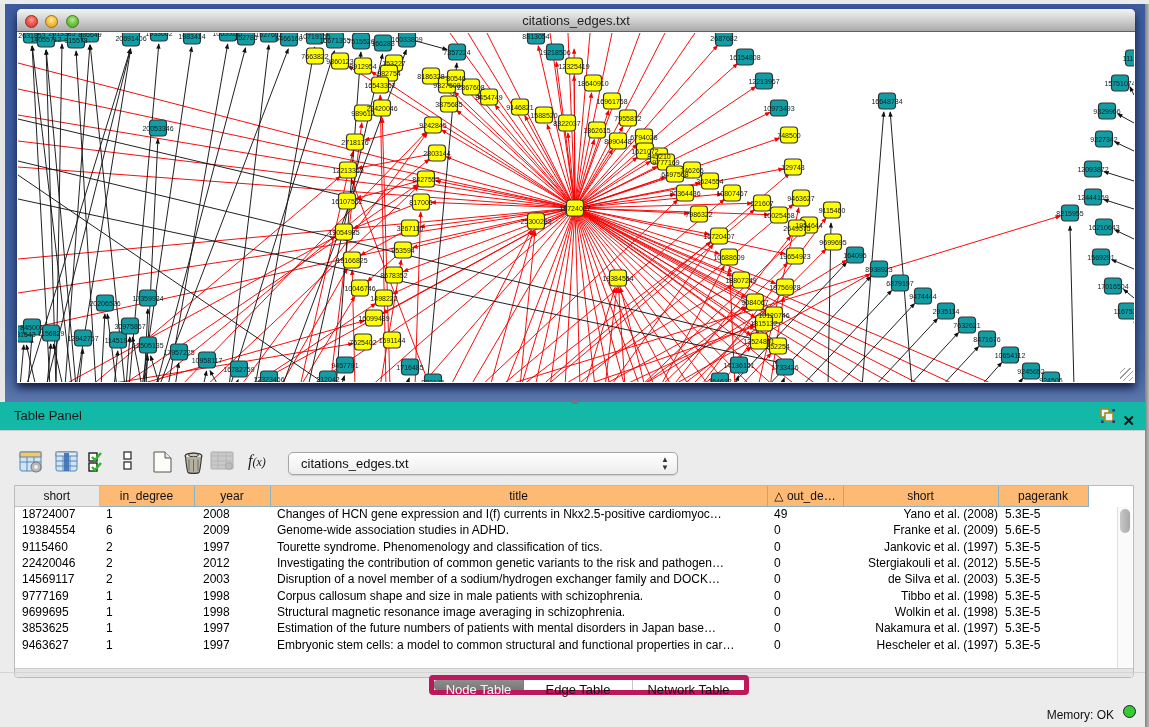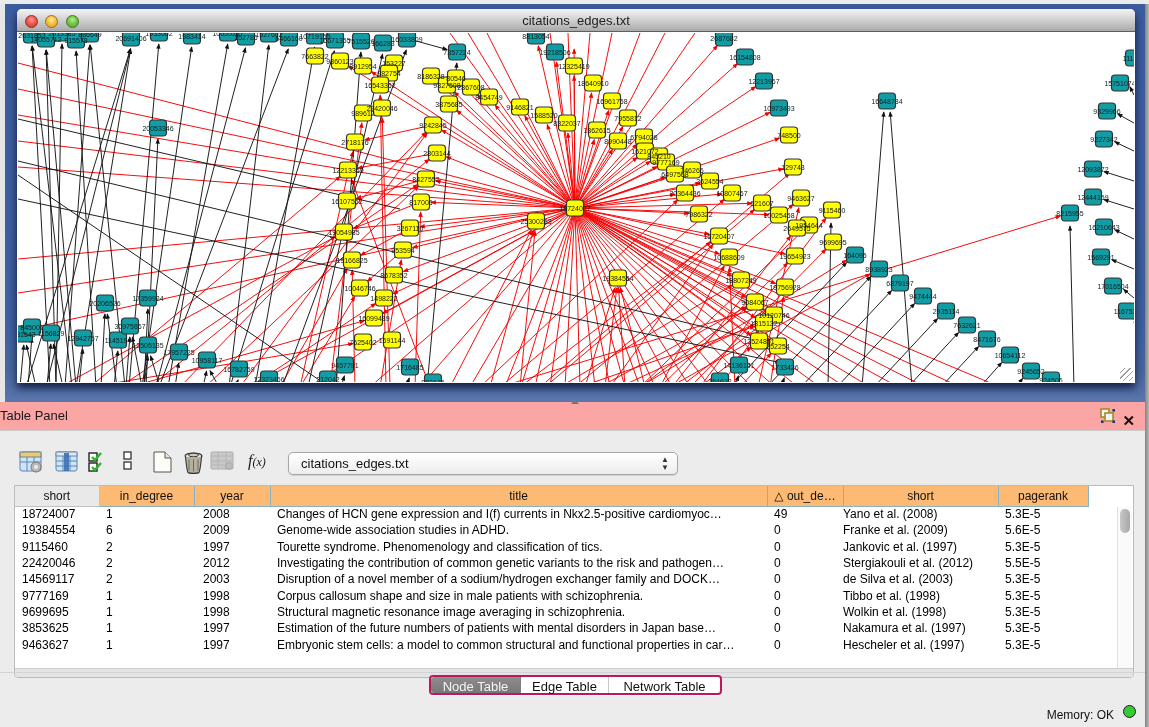--- a/index.html
+++ b/index.html
@@ -10,47 +10,47 @@
 #gwin{position:absolute;left:17px;top:5px;width:1118px;height:374px;border-radius:5px 5px 0 0;box-shadow:0 5px 9px rgba(2,8,40,.8);background:#fff}
 #gtitle{position:absolute;left:0;top:0;width:100%;height:23px;border-radius:5px 5px 0 0;background:linear-gradient(180deg,#f4f4f4,#cdcdcd 55%,#a9a9a9);border-bottom:1px solid #5f5f5f;text-align:center;font-size:13px;color:#222;line-height:23px}
 .tl{position:absolute;top:6px;width:13px;height:13px;border-radius:50%}
 #tl-r{left:8px;background:radial-gradient(circle at 50% 35%,#ff9a94 0%,#ec5a51 45%,#c33931 100%);border:1px solid #92271f}
 #tl-y{left:28px;background:radial-gradient(circle at 50% 35%,#ffe9a8 0%,#f5c33b 45%,#d79b27 100%);border:1px solid #9a6d1b}
 #tl-g{left:49px;background:radial-gradient(circle at 50% 35%,#b6eb9f 0%,#75c842 45%,#52a32e 100%);border:1px solid #3e7a20}
 #gcanvas{position:absolute;left:1px;top:24px;width:1116px;height:349px;background:#fff;overflow:hidden}
 #grip{position:absolute;right:2px;bottom:2px;width:13px;height:13px;background:repeating-linear-gradient(135deg,transparent 0 3px,#9a9a9a 3px 4px)}
 #split{position:absolute;left:571px;top:399px;z-index:5;width:0;height:0;border-left:4px solid transparent;border-right:4px solid transparent;border-bottom:5px solid #777}
 #panel{position:absolute;left:0;top:402px;width:1146px;height:325px;background:#ececec}
-#phead{position:absolute;left:0;top:0;width:100%;height:29px;background:#fca5a5;border-bottom:1px solid #cccccc;font-size:13px;color:#1a1a1a;line-height:28px;}
+#phead{position:absolute;left:0;top:0;width:100%;height:29px;background:#14b8a6;border-bottom:1px solid #cccccc;font-size:13px;color:#1a1a1a;line-height:28px;padding-left:14px}
 #pfloat{position:absolute;right:30px;top:6px;width:16px;height:16px}
 #pclose{position:absolute;right:11px;top:5px;font-size:15px;font-weight:bold;color:#111}
 #toolbar{position:absolute;left:0;top:48px;width:100%;height:30px}
 .ticon{position:absolute;top:1px}
 #combo{position:absolute;left:288px;top:2px;width:390px;height:23px;background:linear-gradient(180deg,#ffffff,#ededed);border:1px solid #a6a6a6;border-radius:5px;font-size:13px;color:#111;line-height:21px;padding-left:12px;box-shadow:0 1px 1px rgba(0,0,0,.12)}
 #combo .ud{position:absolute;right:8px;top:3px;font-size:8px;line-height:8px;color:#333;text-align:center}
 #tblwrap{position:absolute;left:14px;top:83px;width:1120px;height:193px;background:#fff;border:1px solid #bbb;border-radius:0 0 4px 4px}
 table{border-collapse:collapse;table-layout:fixed;width:1118px;font-size:12px}
 th{background:#fdba74;font-weight:normal;border:1px solid #89b3c5;border-top:none;height:20px;font-size:12px;color:#111;padding:0}
 th.c-name{background:#e9e9e9;border-color:#c2c2c2;border-left:none}
 td{height:16.3px;padding:0;white-space:nowrap;overflow:hidden;color:#000}
 td.c-name{padding-left:7px}
 td.c-ind{padding-left:7px}
 td.c-year{padding-left:9px}
 td.c-title{padding-left:7px}
 td.c-out{padding-left:7px}
-td.c-short{text-align:left}
+td.c-short{text-align:right}
 td.c-pr{padding-left:7px}
 th.c-sp,td.c-sp{border:none;background:#fff}
 #tfoot{position:absolute;left:0;bottom:0;width:100%;height:9px;background:#e4e4e4;border-top:1px solid #ccc;border-radius:0 0 3px 3px}
 #vscroll{position:absolute;right:1px;top:21px;width:15px;height:163px;background:#fafafa;border-left:1px solid #e0e0e0}
 #vthumb{position:absolute;left:2px;top:2px;width:10px;height:24px;background:linear-gradient(90deg,#c8c8c8,#a8a8a8);border-radius:5px}
 #tabsep{position:absolute;left:0;top:270px;width:100%;height:1px;background:#d4d4d4}
-#tabs{position:absolute;left:429px;top:273px;height:20px;border:2px solid #be185d;border-radius:4px;background:#fff;font-size:13px;display:flex;box-shadow:0 1px 0 rgba(255,255,255,.7)}
+#tabs{position:absolute;left:429px;top:273px;height:20px;border:5px solid #be185d;border-radius:4px;background:#fff;font-size:13px;display:flex;box-shadow:0 1px 0 rgba(255,255,255,.7)}
 .tab{line-height:19px;color:#111;text-align:center}
-#tab1{width:90px}#tab2{width:88px}#tab3{width:111px}
+#tab1{width:90px}#tab2{width:109px}#tab3{width:111px}
 #tab1{background:linear-gradient(180deg,#8d8d8d,#787878);color:#f4f4f4;border-radius:3px 0 0 3px;border-right:1px solid #7d7d7d}
 #tab2{border-right:1px solid #c8c8c8}
 #status{position:absolute;left:0;top:298px;width:100%;height:27px;font-size:12px;color:#111}
 #mem{position:absolute;right:32px;top:8px}
 #memdot{position:absolute;right:10px;top:5px;width:13px;height:13px;border-radius:50%;background:#33cc33;border:1.5px solid #222}
 svg text{user-select:none}
 </style></head>
 <body>
 <div id="app">
 <div id="desktop">

